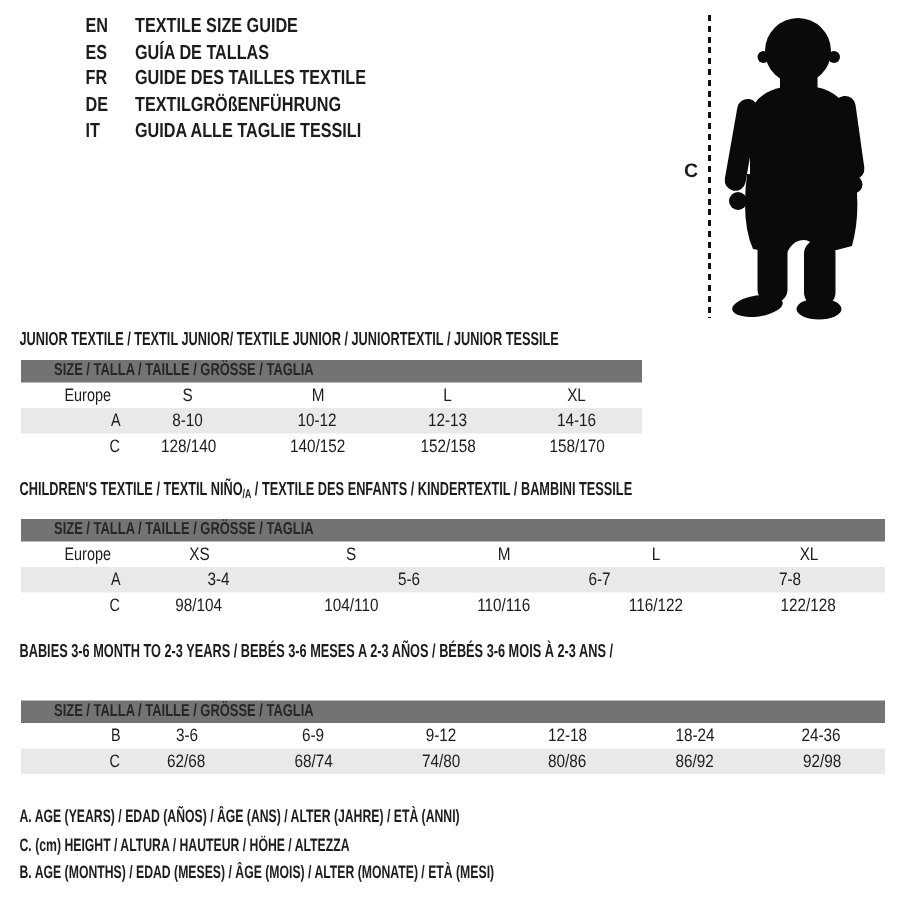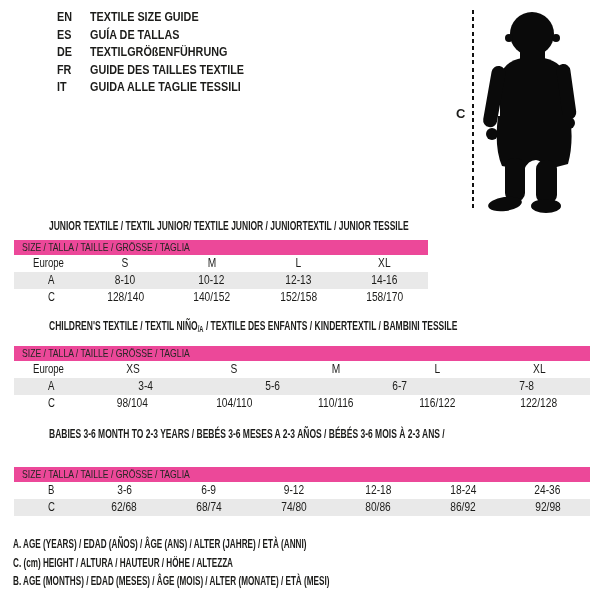--- a/index.html
+++ b/index.html
@@ -19,31 +19,31 @@
   .lang-code { width:33px; flex:0 0 33px; }
 
   
   .measure-line {
     width:2px;
     background:repeating-linear-gradient(to bottom, #111 0 4px, transparent 4px 7.2px);
   }
   .measure-label { font-size:13px; font-weight:bold; }
 
   
-  .t-title { font-size:12.5px; font-weight:bold; line-height:17px;margin-left:36px; }
+  .t-title { font-size:12.5px; font-weight:bold; line-height:17px; }
 
   
   .size-table { font-size:12px; }
   .size-bar {
-    height:15px; line-height:15px; background:#ec4899; padding-left:8px;
-    font-size:11.5px; color:#262624;
+    height:15px; line-height:15px; background:#737373; padding-left:22px;
+    font-size:11.5px; color:#262624;font-weight:bold;
   }
   .trow { display:flex; height:17px; line-height:17px; }
   .trow.shaded { background:#e9e9e9; }
-  .tlbl { flex:0 0 60px; width:60px; padding-left:8px; text-align:center;text-decoration:underline; }
+  .tlbl { flex:0 0 60px; width:60px; padding-left:8px; text-align:right;text-decoration:underline; }
   .tval { flex:1 1 0; text-align:center; }
 
   
   .fnote { line-height:18.5px; font-size:12px; font-weight:bold; }
 
   .sub { font-size:8.5px; vertical-align:-2px; }
   svg { display:block; }
 </style>
 </head>
 <body>
@@ -51,26 +51,26 @@
 <div class="abs" style="left:25px; top:9px;">
   <div class="lang-row">
     <span class="lang-code"><span class="cnd s80">EN</span></span>
     <span><span class="cnd s80">TEXTILE SIZE GUIDE</span></span>
   </div>
   <div class="lang-row">
     <span class="lang-code"><span class="cnd s80">ES</span></span>
     <span><span class="cnd s80">GUÍA DE TALLAS</span></span>
   </div>
   <div class="lang-row">
+    <span class="lang-code"><span class="cnd s80">FR</span></span>
+    <span><span class="cnd s80">GUIDE DES TAILLES TEXTILE</span></span>
+  </div>
+  <div class="lang-row">
     <span class="lang-code"><span class="cnd s80">DE</span></span>
     <span><span class="cnd s80">TEXTILGRÖßENFÜHRUNG</span></span>
-  </div>
-  <div class="lang-row">
-    <span class="lang-code"><span class="cnd s80">FR</span></span>
-    <span><span class="cnd s80">GUIDE DES TAILLES TEXTILE</span></span>
   </div>
   <div class="lang-row">
     <span class="lang-code"><span class="cnd s80">IT</span></span>
     <span><span class="cnd s80">GUIDA ALLE TAGLIE TESSILI</span></span>
   </div>
 </div>
 
 <div class="abs measure-line" style="left:472px; top:10px; height:202px;"></div>
 <div class="abs measure-label" style="left:456px; top:106px;">
   <span>C</span>

